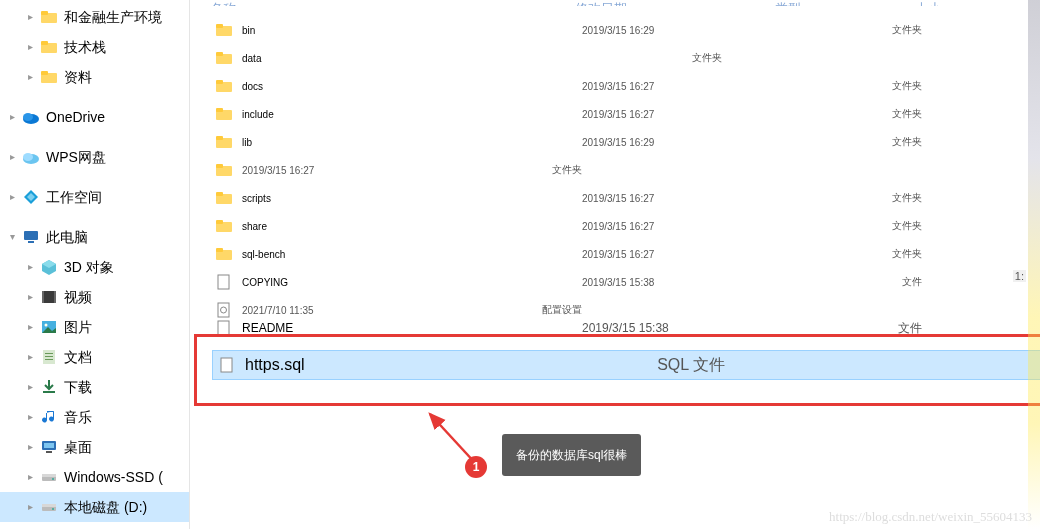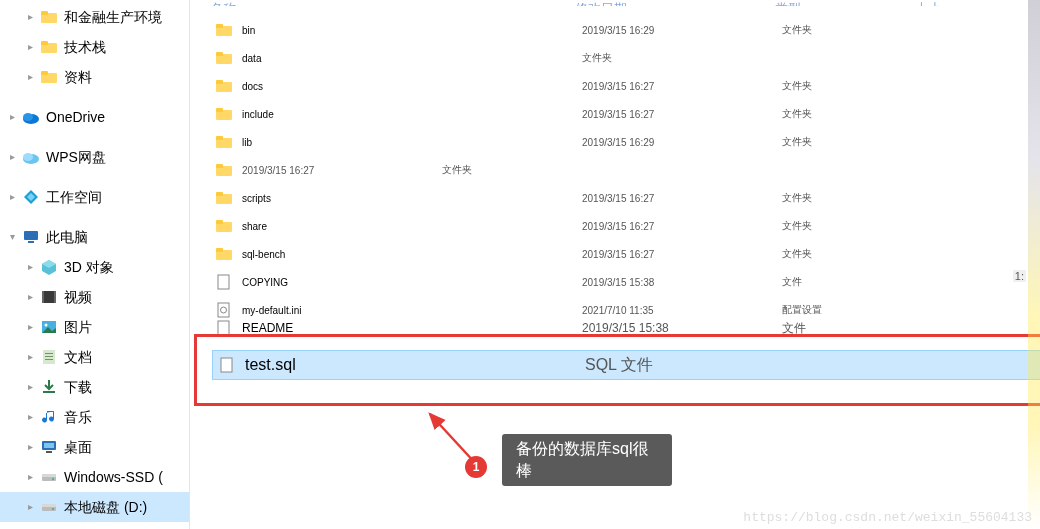--- a/index.html
+++ b/index.html
@@ -17,27 +17,27 @@
 .col-name { width: 365px; }
 .col-date { width: 200px; }
 .col-type { width: 140px; }
 .col-size { flex: 1; }
 .file-list { padding: 10px 20px 0 20px; font-size: 10px; }
 .file-row { display: flex; align-items: center; height: 28px; cursor: pointer; padding-left: 4px; }
 .file-row.highlight { background: #cce8ff; outline: 1px solid #99d1ff; }
 .ficon { width: 20px; height: 20px; margin-right: 8px; display: inline-flex; align-items: center; justify-content: center; flex-shrink: 0; }
 .fname { width: 340px; color: #000; }
 .fdate { width: 200px; color: #555; }
-.ftype { width: 140px; color: #555; }
+.ftype { width: 140px; color: #555; text-align: right; }
 .redbox { position: absolute; border: 3px solid #e53935; pointer-events: none; left: 4px; top: 334px; width: 1000px; height: 72px; }
 .readme-cut { position: absolute; left: 20px; top: 318px; height: 20px; display: flex; align-items: center; padding-left: 4px; font-size: 12px; }
 .annotation-arrow { position: absolute; left: 232px; top: 410px; }
 .annotation-badge { position: absolute; left: 275px; top: 456px; width: 22px; height: 22px; border-radius: 50%; background: #e53935; color: #fff; font-size: 12px; display: flex; align-items: center; justify-content: center; font-weight: bold; }
-.annotation-bubble { position: absolute; left: 312px; top: 434px; background: #5a5a5a; color: #fff; padding: 4px 14px; font-size: 16px; border-radius: 3px; line-height: 22px; max-width: 170px; }
-.watermark { position: absolute; bottom: 4px; right: 8px; color: #ddd; font-size: 13px; font-family: Liberation Mono, monospace; }
+.annotation-bubble { position: absolute; left: 312px; top: 434px; background: #5a5a5a; color: #fff; padding: 10px 14px; font-size: 12px; border-radius: 3px; line-height: 22px; max-width: 170px; }
+.watermark { position: absolute; bottom: 4px; right: 8px; color: #ddd; font-size: 13px; font-family: Liberation Serif, serif; }
 .right-strip { position: absolute; right: 0; top: 0; width: 12px; height: 529px; background: linear-gradient(#889, #bbc 30%, #ffe84a 60%, #ffe84a 80%, #fff); opacity:.4; }
 .scroll-indicator { position: absolute; right: 14px; top: 270px; background: #f0f0f0; font-size: 11px; color: #555; padding: 0 2px; }
 </style>
 </head>
 <body>
 
 <div class="container">
   <div class="sidebar" id="sidebar">
       <div class="tree-item indent1">
         <span class="chev">▸</span>
@@ -325,21 +325,20 @@
           <span class="fdate">2019/3/15 15:38</span>
           <span class="ftype">文件</span>
         </div>
         <div class="file-row">
           <span class="ficon">
             <svg width="16" height="16">
               <rect x="2" y="1" width="11" height="14" fill="#fff" stroke="#888"></rect>
               <circle cx="7.5" cy="8" r="3" fill="none" stroke="#888"></circle>
             </svg>
           </span>
-          <span class="fname">my-default.ini</span>
           <span class="fdate">2021/7/10 11:35</span>
           <span class="ftype">配置设置</span>
         </div>
       </div>
 
     <div class="readme-cut">
       <span class="ficon">
           <svg width="16" height="16">
             <rect x="2" y="1" width="11" height="14" fill="#fff" stroke="#888"></rect>
           </svg>
@@ -349,21 +348,21 @@
       <span class="ftype">文件</span>
     </div>
 
     <div class="redbox">
       <div class="file-row highlight" style="position:absolute;left:16px;top:14px;width:970px;">
         <span class="ficon">
             <svg width="16" height="16">
               <rect x="2" y="1" width="11" height="14" fill="#fff" stroke="#888"></rect>
             </svg>
           </span>
-        <span class="fname">test.sql</span>
+        <span class="fname">https.sql</span>
         <span class="ftype">SQL 文件</span>
       </div>
     </div>
 
     <svg class="annotation-arrow" width="80" height="60">
       <defs>
           <marker id="ah" markerWidth="8" markerHeight="8" refX="6" refY="3" orient="auto">
             <polygon points="0 0, 7 3, 0 6" fill="#e53935"></polygon>
           </marker>
         </defs>

